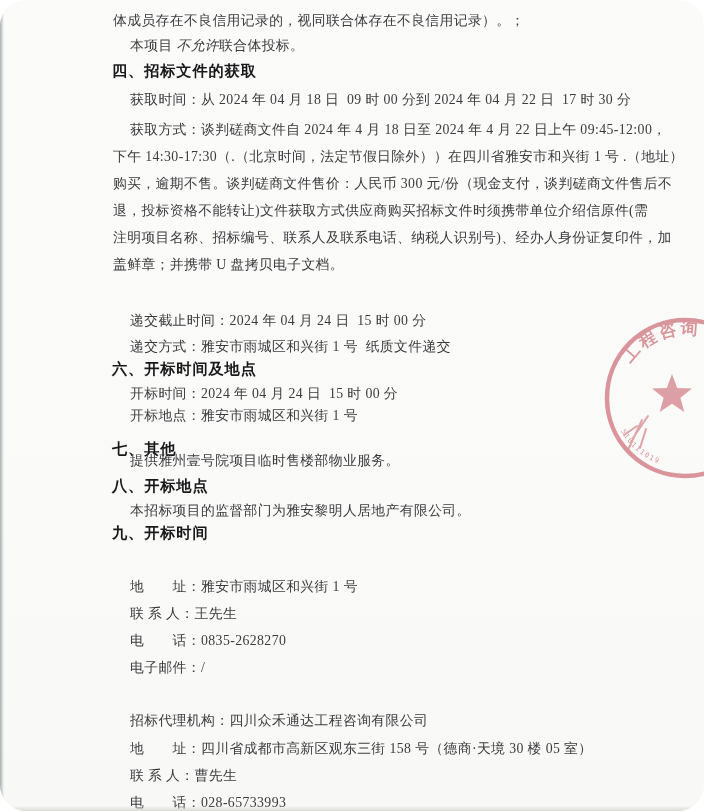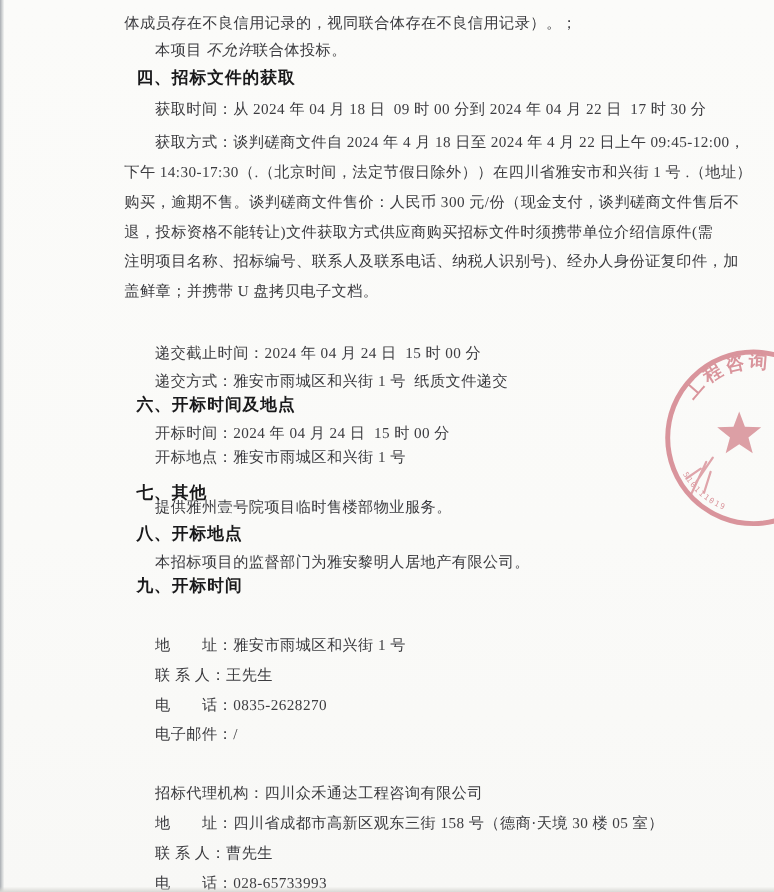--- a/index.html
+++ b/index.html
@@ -6,41 +6,42 @@
   body{
     width:704px;height:811px;
     font-family:"Liberation Serif","DejaVu Serif",serif;
     background:#ffffff;
   }
   .page{
     position:relative;
     width:704px;height:811px;
     overflow:hidden;
     background:linear-gradient(180deg,#fbfbf9 0%,#fafaf8 60%,#f8f8f6 100%);
+    border-radius:26px;
   }
   .scan-edge-left{
     position:absolute;left:0;top:0;width:4px;height:811px;
     background:linear-gradient(to right,#a9adb2 0%,#cfd2d3 45%,rgba(230,230,228,0) 100%);
   }
   .scan-edge-bottom{
     position:absolute;left:0;bottom:0;width:704px;height:5px;
     background:linear-gradient(to top,#d8d8d4 0%,rgba(240,240,236,0) 100%);
   }
   .line{
     position:absolute;left:113px;
     font-size:13.8px;line-height:17px;
     color:#3b3b3f;letter-spacing:0.4px;
     white-space:pre;
   }
-  .indent{left:141px;}
+  .indent{left:130px;}
   .heading{
     position:absolute;left:112px;
     font-size:15.2px;line-height:18px;
     font-weight:bold;color:#19191b;
-    letter-spacing:0.9px;white-space:pre;margin-left:12px;
+    letter-spacing:0.9px;white-space:pre;
   }
   .em-italic{font-style:italic;}
   .contact-label{color:#3b3b3f;}
   .contact-value{color:#3b3b3f;}
   .seal{
     position:absolute;left:580px;top:298px;width:124px;height:186px;
     opacity:0.88;
   }
 </style>
 </head>

